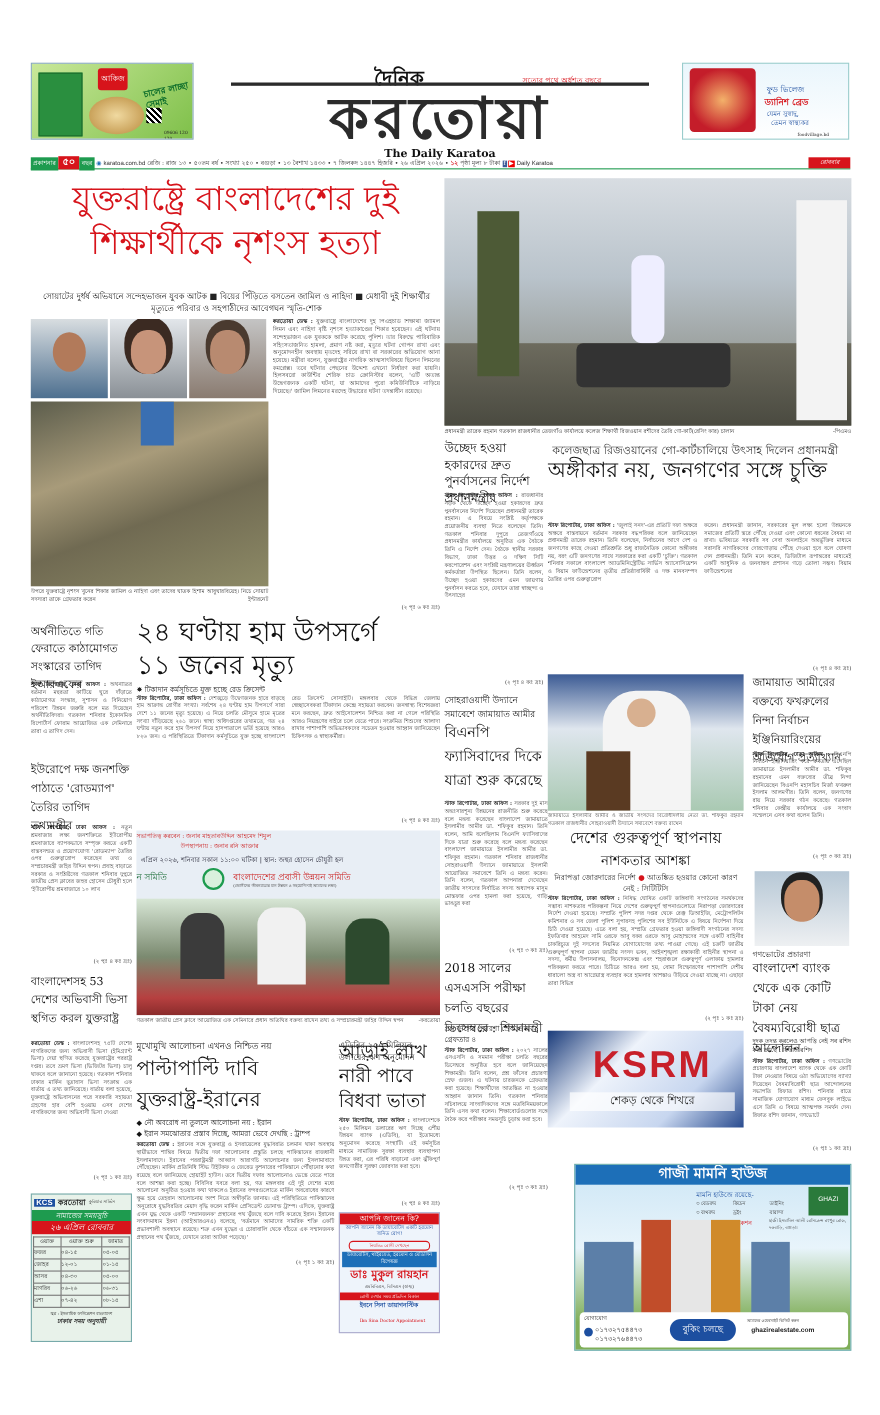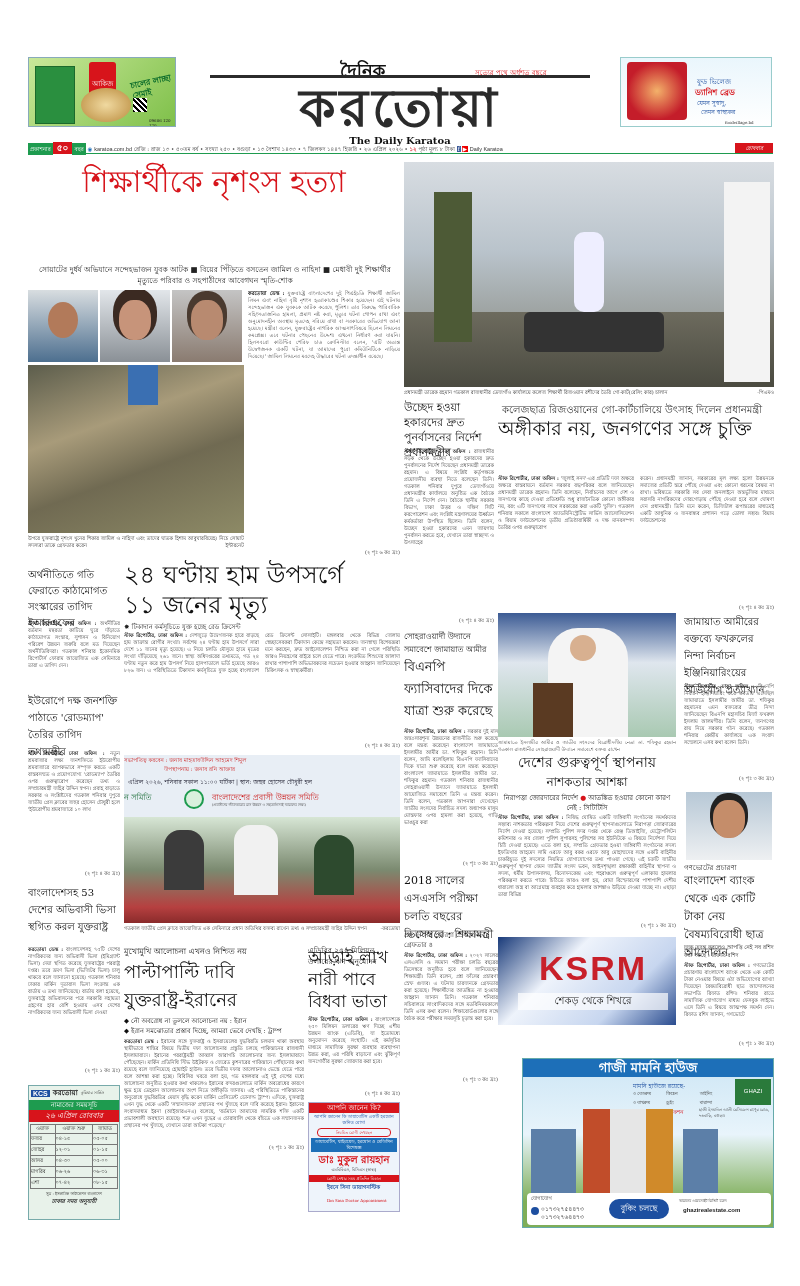--- a/index.html
+++ b/index.html
@@ -8,21 +8,21 @@
 .txt{font-size:5px;line-height:7px;color:#444;text-align:justify;overflow:hidden}
 .hd{font-family:"DejaVu Serif",serif;color:#111;overflow:hidden;line-height:1.2}
 .photo{background:linear-gradient(135deg,#6b7a5a,#9aa08a 40%,#4d5a40);overflow:hidden}
 .ref{font-size:5px;color:#333;text-align:right}
 </style>
 </head>
 <body>
 
 <div class="abs" style="left:28px;top:57px;width:148px;height:70px;background:linear-gradient(135deg,#c9e89a,#7fc04a);border:1px solid #8ab;overflow:hidden">
   <div class="abs" style="left:6px;top:8px;width:40px;height:58px;background:#2a8f3f;border:1px solid #1b6a2c"></div>
-  <div class="abs" style="left:60px;top:4px;font-size:7px;color:#fff;background:#d7141b;padding:16px 3px;border-radius:3px">আকিজ</div>
+  <div class="abs" style="left:60px;top:4px;font-size:7px;color:#fff;background:#d7141b;padding:4px 3px;border-radius:3px">আকিজ</div>
   <div class="abs" style="left:102px;top:18px;width:44px;font-size:8px;color:#0a6b2a;font-weight:bold;line-height:10px;transform:rotate(-12deg)">চালের লাচ্ছা সেমাই</div>
   <div class="abs" style="left:52px;top:30px;width:50px;height:34px;border-radius:50%;background:radial-gradient(#f0d9a0,#b98a3c)"></div>
   <div class="abs" style="left:104px;top:40px;width:14px;height:14px;background:repeating-linear-gradient(45deg,#000 0 2px,#fff 2px 4px)"></div>
   <div class="abs" style="left:120px;top:60px;font-size:4px;color:#222">09606 120 120</div>
 </div>
 
 <div class="abs" style="left:210px;top:55px;width:380px;height:95px">
   <div class="abs" style="left:130px;top:2px;font-size:18px;font-weight:bold;color:#111;font-family:'DejaVu Sans',sans-serif">দৈনিক</div>
   <div class="abs" style="left:265px;top:12px;font-size:7px;color:#d7141b">সত্যের পথে অর্ধশত বছরে</div>
   <div class="abs" style="left:0;top:20px;width:380px;text-align:center;font-size:52px;font-weight:bold;color:#2b2b2b;font-family:'DejaVu Sans',sans-serif;line-height:60px;border-top:3px solid #2b2b2b;letter-spacing:4px">করতোয়া</div>
@@ -44,20 +44,21 @@
   <span style="font-family:'Liberation Sans',sans-serif">karatoa.com.bd</span>
   <span>রেজি : রাজ ১৩ • ৫০তম বর্ষ • সংখ্যা ২৫০ • বগুড়া • ১৩ বৈশাখ ১৪৩৩ • ৭ জিলকদ ১৪৪৭ হিজরি • ২৬ এপ্রিল ২০২৬ •</span>
   <span style="color:#d7141b;font-weight:bold">১২</span>
   <span>পৃষ্ঠা মূল্য ৮ টাকা</span>
   <span style="background:#3b5998;color:#fff;padding:0 1px">f</span><span style="background:#e00;color:#fff;padding:0 1px;margin-left:1px">▶</span>
   <span style="font-family:'Liberation Sans',sans-serif">Daily Karatoa</span>
   <span style="position:absolute;right:0;top:1px;background:#d7141b;color:#fff;padding:0 10px;line-height:10px;font-style:italic">রোববার</span>
 </div>
 
 <div class="abs hd" style="left:28px;top:162px;width:372px;color:#d7141b;font-size:30px;text-align:center;line-height:40px">
+  <div>যুক্তরাষ্ট্রে বাংলাদেশের দুই</div>
   <div>শিক্ষার্থীকে নৃশংস হত্যা</div>
 </div>
 <div class="abs" style="left:30px;top:264px;width:370px;font-size:7.5px;line-height:11px;color:#222;text-align:center">সোয়াটের দুর্ধর্ষ অভিযানে সন্দেহভাজন যুবক আটক ■ বিয়ের পিঁড়িতে বসতেন জামিল ও নাহিদা ■ মেধাবী দুই শিক্ষার্থীর মৃত্যুতে পরিবার ও সহপাঠীদের আবেগঘন স্মৃতি-শোক</div>
 
 <div class="abs" style="left:28px;top:290px;width:70px;height:72px;background:linear-gradient(180deg,#d8dde0,#4d6f8f);overflow:hidden">
     <div style="margin:12px auto 0;width:30px;height:36px;border-radius:50%;background:#b27a5a"></div>
   </div>
 <div class="abs" style="left:100px;top:290px;width:70px;height:72px;background:linear-gradient(180deg,#e2e6ea,#8a9096);overflow:hidden">
     <div style="margin:10px auto 0;width:32px;height:40px;border-radius:45%;background:#c7947a;box-shadow:0 -6px 0 6px #3b2a22"></div>
   </div>
@@ -199,21 +200,21 @@
   <div style="color:#1d4fa0;font-weight:bold;padding-left:18px;font-size:5.5px;margin-top:2px">ইবনে সিনা ডায়াগনস্টিক</div>
   <div style="color:#d7141b;padding-left:18px;font-size:4px;margin-top:6px">Ibn Sina Doctor Appointment</div>
 </div>
 
 <div class="abs" style="left:28px;top:1085px;width:92px;height:135px;background:#e8f2ea;border:1px solid #7aa;font-size:5px">
   <div style="height:14px;display:flex;align-items:center;gap:3px;padding-left:2px">
       <span style="background:#1d4fa0;color:#fff;font-family:'Liberation Sans',sans-serif;font-weight:bold;font-size:7px;padding:0 2px">KCS</span>
       <span style="font-weight:bold;font-size:7px">করতোয়া</span>
       <span style="font-size:4px">কুরিয়ার সার্ভিস</span>
     </div>
-  <div style="background:#1e9b4f;color:#fff;text-align:center;font-size:6.5px;line-height:10px;">নামাজের সময়সূচি</div>
+  <div style="background:#1e9b4f;color:#fff;text-align:center;font-size:6.5px;line-height:10px;font-style:italic">নামাজের সময়সূচি</div>
   <div style="background:#d7141b;color:#fff;text-align:center;font-size:7.5px;line-height:12px;font-style:italic">২৬ এপ্রিল রোববার</div>
   <table style="width:88px;margin:2px auto 0;border-collapse:collapse;font-size:5px;color:#222">
     <tbody>
         <tr>
       <th style="border:1px solid #777;font-weight:normal;height:9px">ওয়াক্ত</th>
       <th style="border:1px solid #777;font-weight:normal">ওয়াক্ত শুরু</th>
       <th style="border:1px solid #777;font-weight:normal">জামাত</th>
     </tr>
     <tr>
           <td style="border:1px solid #777;height:11px">ফজর</td>

